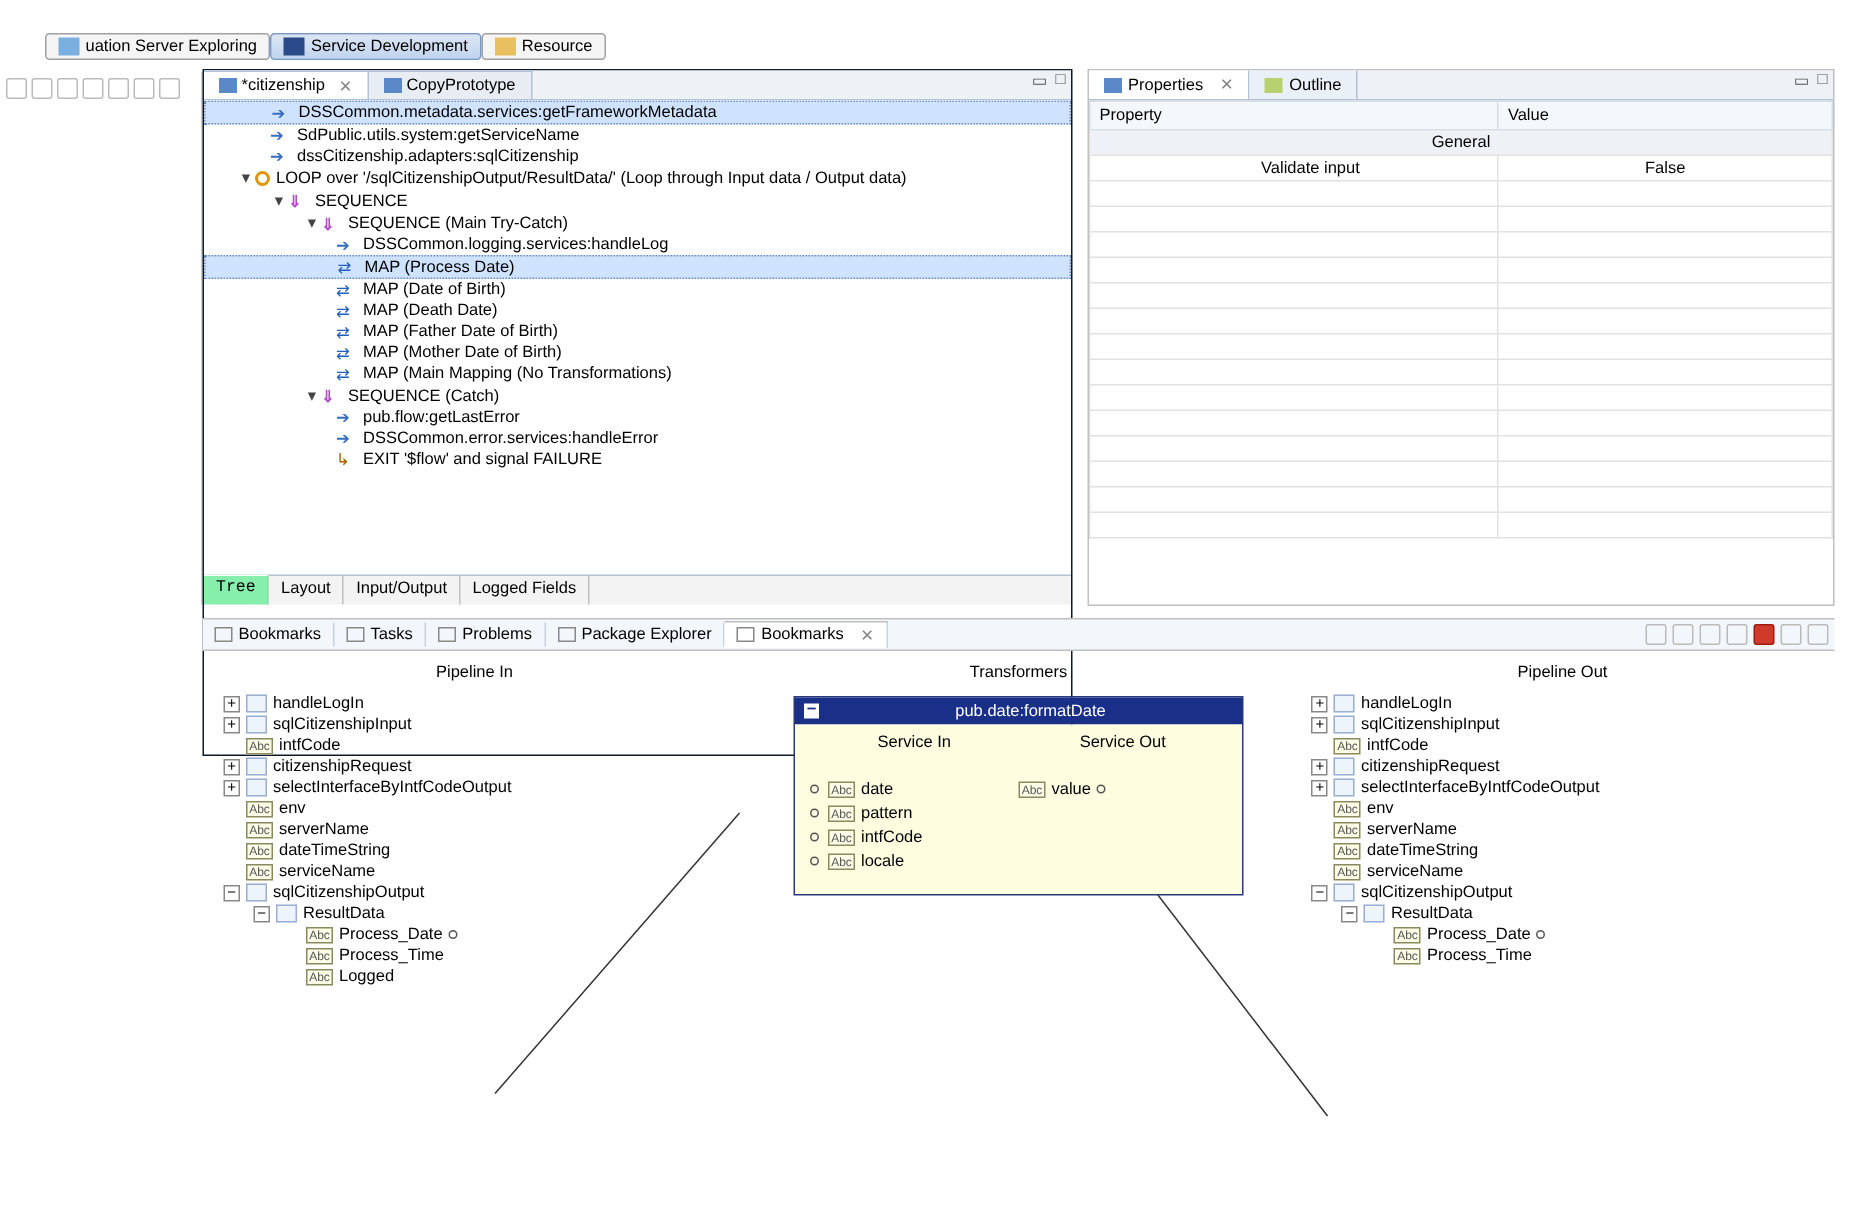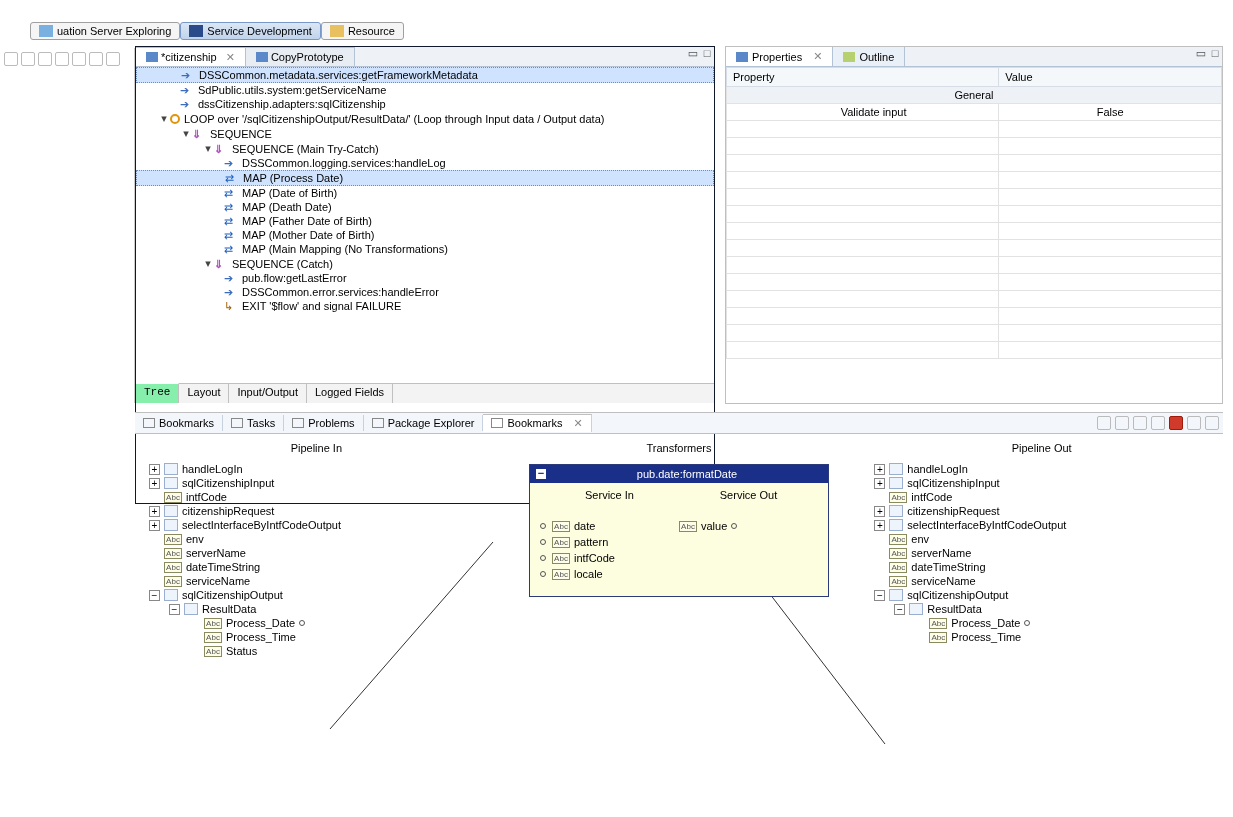--- a/index.html
+++ b/index.html
@@ -390,21 +390,21 @@
             <span class="dot"></span>
           </div>
           <div class="prow" style="padding-left: 46px;">
             <span style="width:15px;display:inline-block"></span>
             <span class="str-ico">Abc</span>
             <span>Process_Time</span>
           </div>
           <div class="prow" style="padding-left: 46px;">
             <span style="width:15px;display:inline-block"></span>
             <span class="str-ico">Abc</span>
-            <span>Status</span>
+            <span>Logged</span>
           </div>
         </div>
     </div>
     <div class="pipe-col" style="position:relative">
       <h4>Transformers</h4>
       <div class="tbox">
         <div class="tbox-hd">
             <span class="tmin">−</span>
             <span style="flex:1;text-align:center">pub.date:formatDate</span>
           </div>

